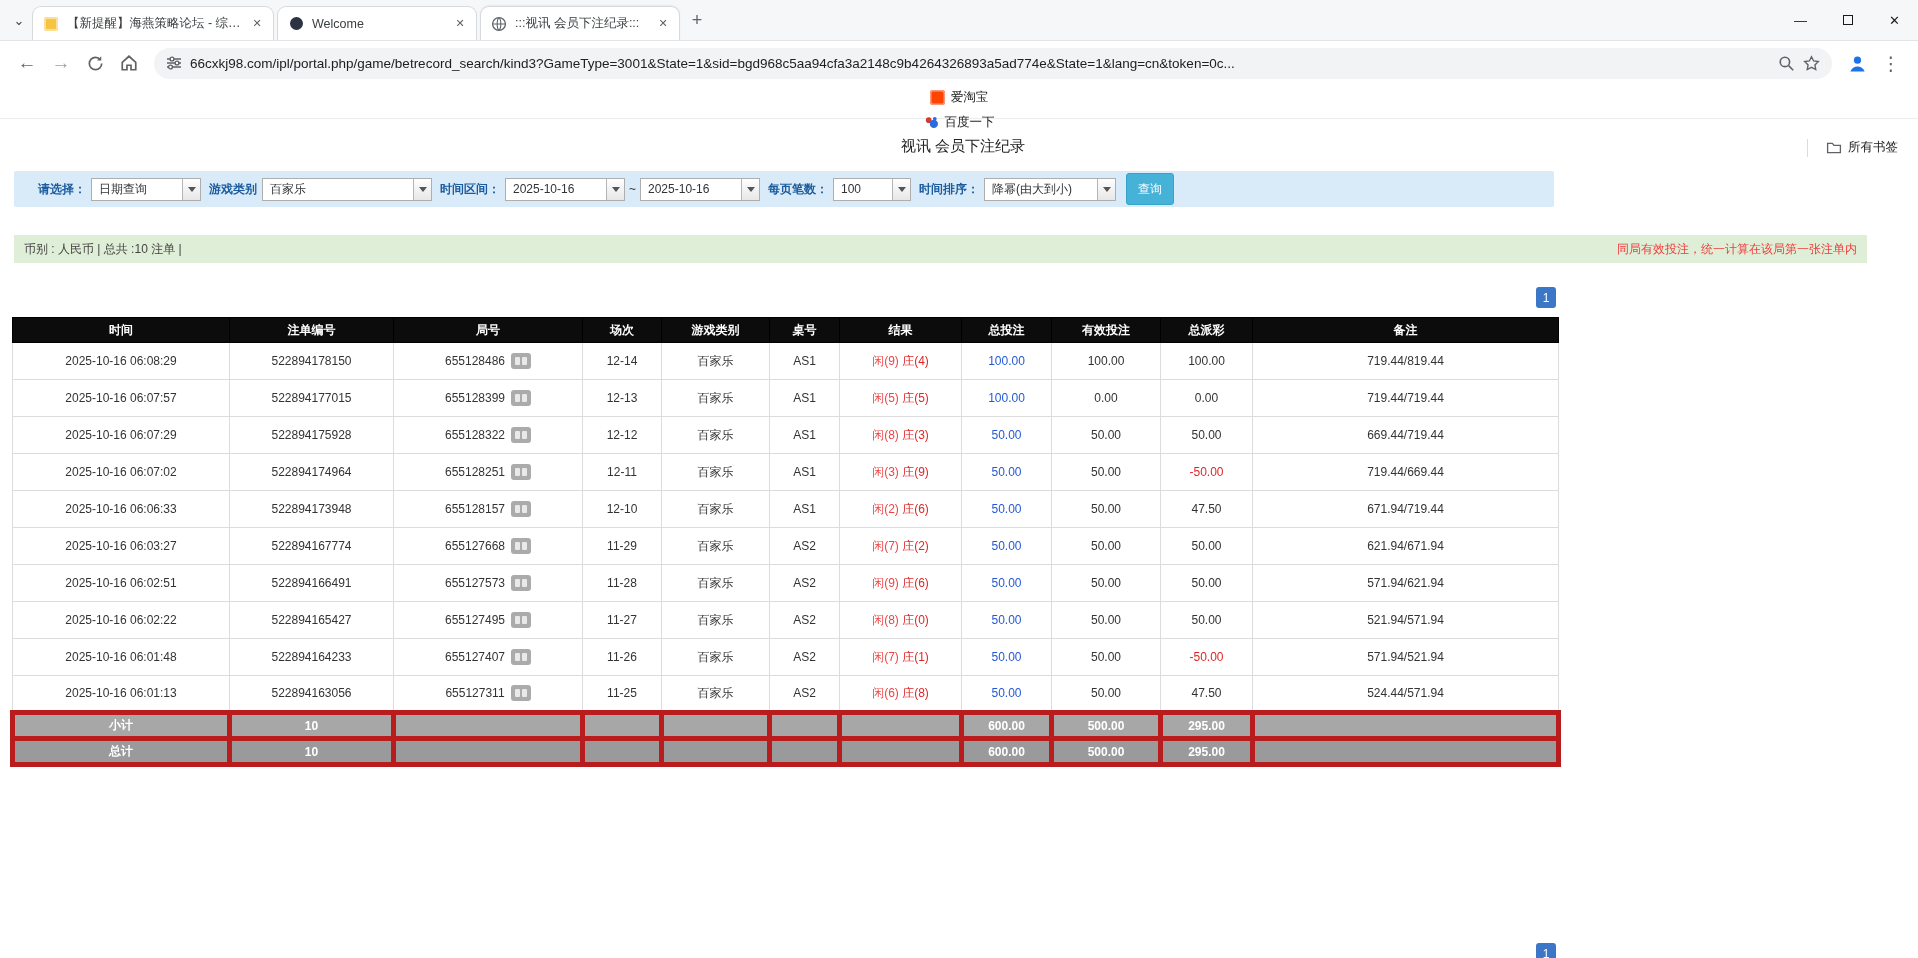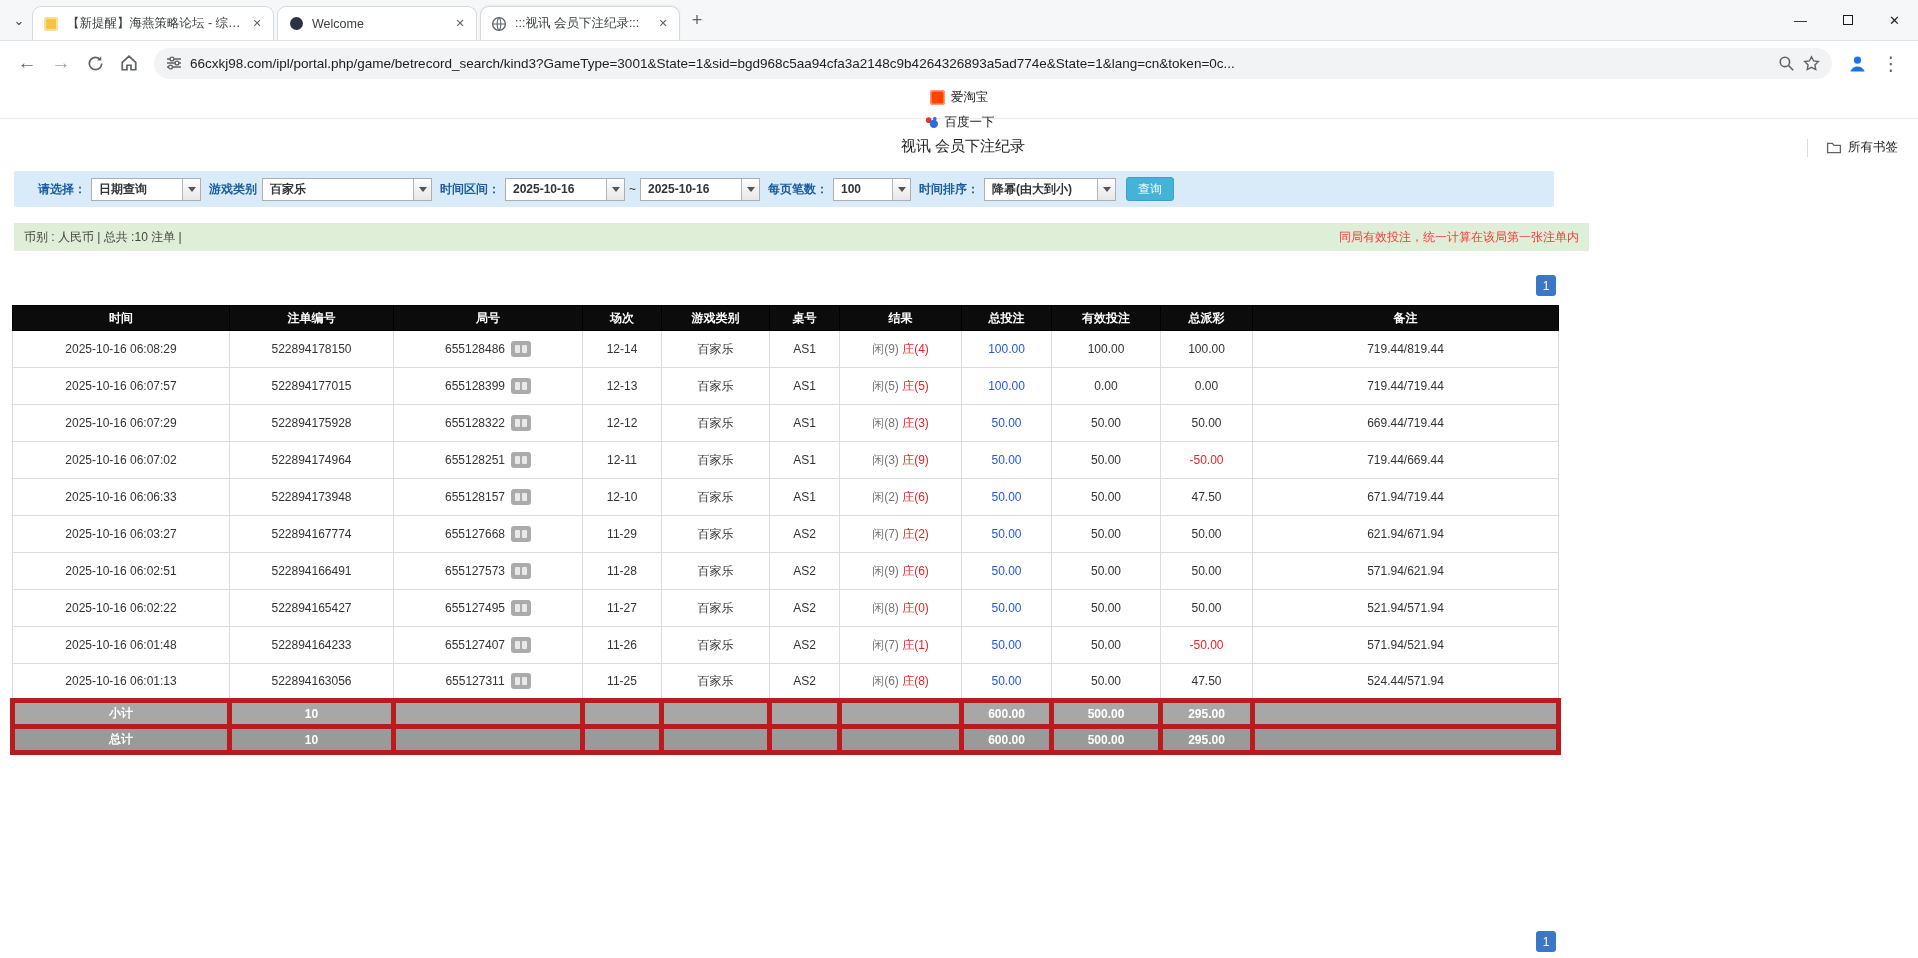--- a/index.html
+++ b/index.html
@@ -36,39 +36,39 @@
   .bm-taobao-icon { width:15px; height:15px; border-radius:3px; background:#ff4400; box-shadow:inset 0 0 0 1.5px #ff9b7a; }
   .bm-right { margin-left:auto; display:flex; align-items:center; }
   .bm-divider { width:1px; height:18px; background:#dadce0; margin:0 10px; }
 
   
   .page-title { margin:18px 0 0 8px; font-size:15px; color:#222; font-weight:normal;text-align:center; }
 
   .filter-bar { margin:15px 0 0 14px; width:1540px; height:36px; background:#d9eaf8; display:flex; align-items:center; padding:0 10px; font-size:12px; border-radius:2px; }
   .flabel { color:#1a5c9e; font-weight:bold; white-space:nowrap; margin:0 5px 0 8px; }
   .combo { display:flex; align-items:stretch; background:#fff; border:1px solid #aeaeae; height:23px; cursor:pointer; }
-  .combo-text { padding:0 7px; display:flex; align-items:center; font-size:12px; color:#333; white-space:nowrap;font-weight:bold; }
+  .combo-text { padding:0 7px; display:flex; align-items:center; font-size:12px; color:#333; white-space:nowrap; }
   .combo-arrow { width:18px; border-left:1px solid #b5b5b5; background:linear-gradient(#fefefe,#e7e7e7); display:flex; align-items:center; justify-content:center; }
   .tri { width:0; height:0; border-left:4px solid transparent; border-right:4px solid transparent; border-top:5px solid #555; }
   .tilde { margin:0 4px; color:#333; }
-  .search-btn { margin-left:10px; background:#46b2d8; color:#fff; font-size:12px; height:24px; padding:0 11px; border:1px solid #36a3ca; border-radius:3px; cursor:pointer; }
-
-  .info-bar { margin:16px 0 0 14px; width:1575px; height:28px; background:#dfeed6; display:flex; align-items:center; justify-content:space-between; padding:1px 10px; font-size:12px; color:#444; }
+  .search-btn { margin-left:10px; background:#46b2d8; color:#fff; font-size:12px; height:32px; padding:0 11px; border:1px solid #36a3ca; border-radius:3px; cursor:pointer; }
+
+  .info-bar { margin:28px 0 0 14px; width:1853px; height:28px; background:#dfeed6; display:flex; align-items:center; justify-content:space-between; padding:1px 10px; font-size:12px; color:#444; }
   .info-right { color:#f03c3c; }
 
   .pagin { width:1546px; margin:24px 0 0 10px; display:flex; justify-content:flex-end; }
   .pagin.bottom { margin-top:176px; }
   .page-btn { min-width:20px; height:21px; background:#3b77c6; color:#fff; font-size:12px; display:flex; align-items:center; justify-content:center; border-radius:3px; padding:0 5px; cursor:pointer; }
 
   table.records { margin:9px 0 0 10px; width:1546px; border-collapse:collapse; table-layout:fixed; font-size:12px; }
   .records th { background:#0c0c0c; color:#fff; height:25px; font-weight:bold; border:1px solid #000; text-align:center; }
   .records td { height:37px; text-align:center; border:1px solid #dcdcdc; color:#333; background:#fff; }
   .round-no { vertical-align:middle; }
   .roadmap-icon { display:inline-block; vertical-align:middle; margin-left:6px; cursor:pointer; line-height:0; }
-  .r-player { color:#737373; }
+  .r-player { color:#ef4444; }
   .r-banker { color:#e02525; }
   td.blue-link { color:#2459d6; cursor:pointer; }
   td.neg { color:#e02525; }
   tr.sum-row td { color:#fff; font-weight:bold; height:26px; border:5px solid #b91c1c; }
   tr.sum-subtotal td { background:#a7a7a7; }
   tr.sum-total td { background:#9a9a9a;margin-top:38px; }
 </style>
 </head>
 <body>
 

